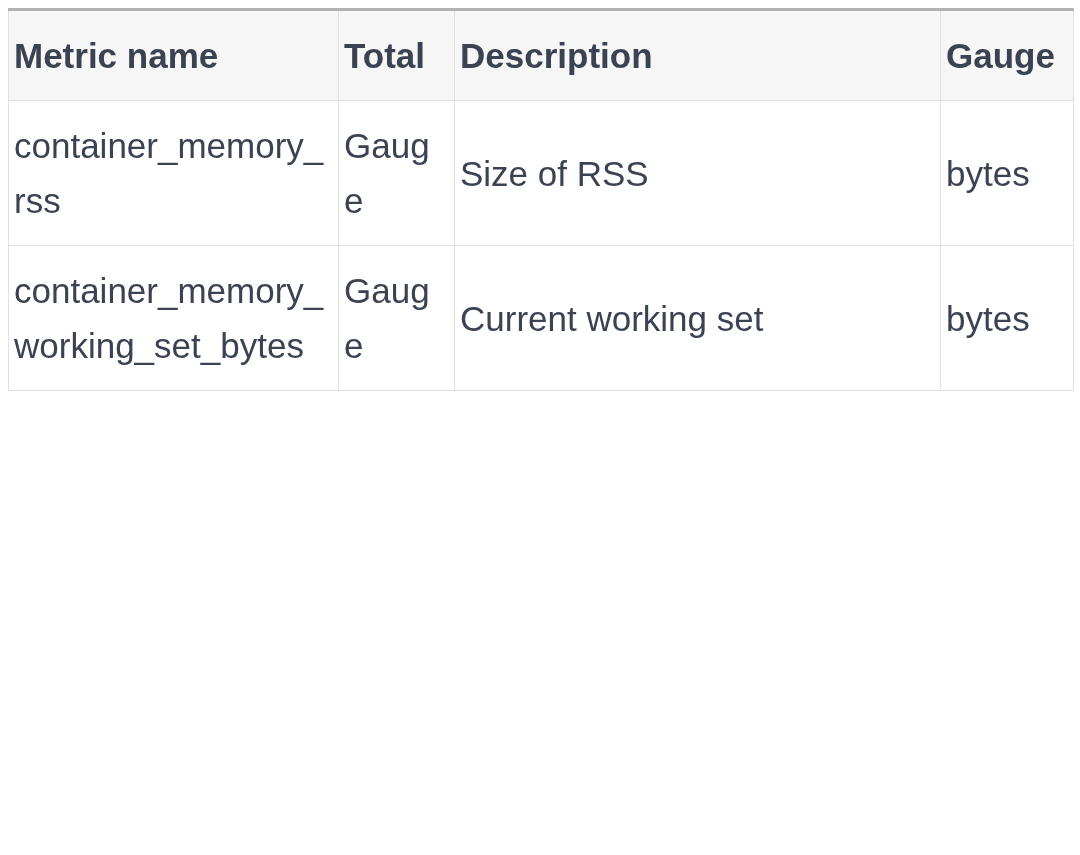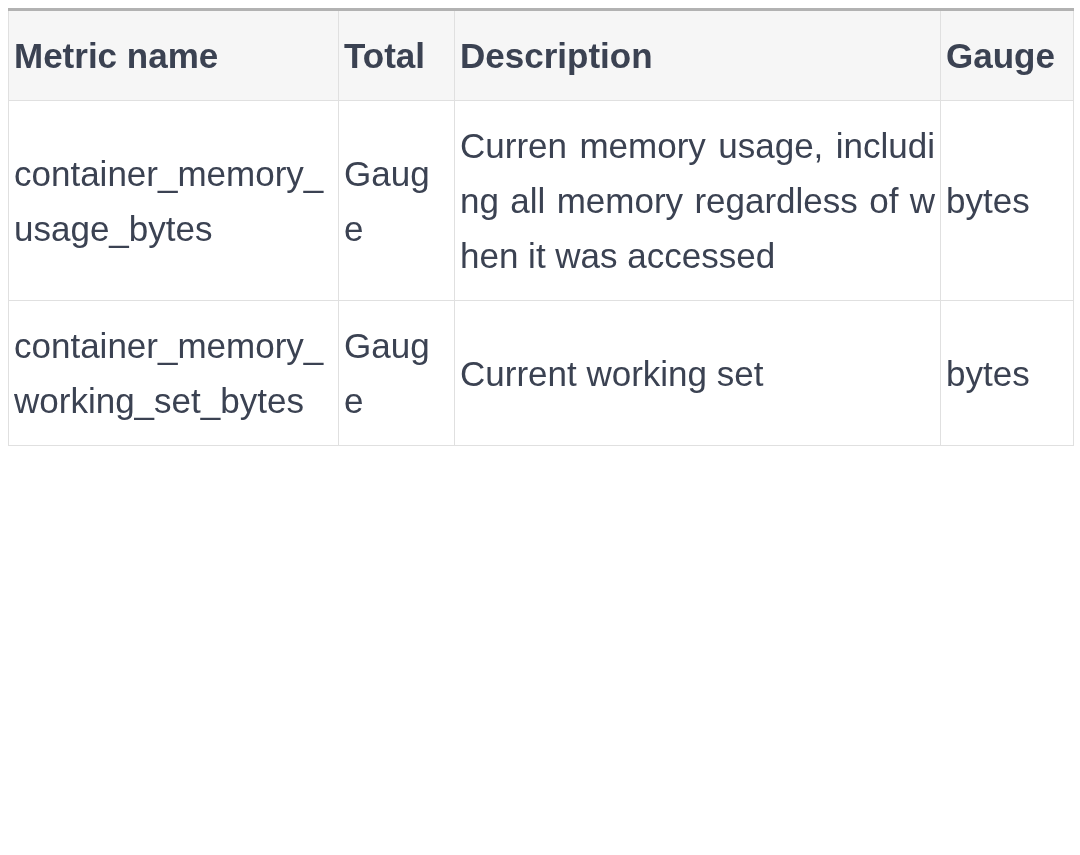--- a/index.html
+++ b/index.html
@@ -66,27 +66,27 @@
     </colgroup>
     <thead>
       <tr>
         <th>Metric name</th>
         <th>Total</th>
         <th>Description</th>
         <th>Gauge</th>
       </tr>
     </thead>
     <tbody id="table-body">
-
   <tr>
-    <td class="col-metric">container_memory_usage_bytes</td>
+    <td class="col-metric">container_memory_rss</td>
     <td class="col-type">Gauge</td>
-    <td class="col-desc">Curren memory usage, including all memory regardless of when it was accessed</td>
+    <td class="col-desc">Size of RSS</td>
     <td class="col-unit">bytes</td>
   </tr>
+
 
   <tr>
     <td class="col-metric">container_memory_working_set_bytes</td>
     <td class="col-type">Gauge</td>
     <td class="col-desc">Current working set</td>
     <td class="col-unit">bytes</td>
   </tr>
 
 
 </tbody>

